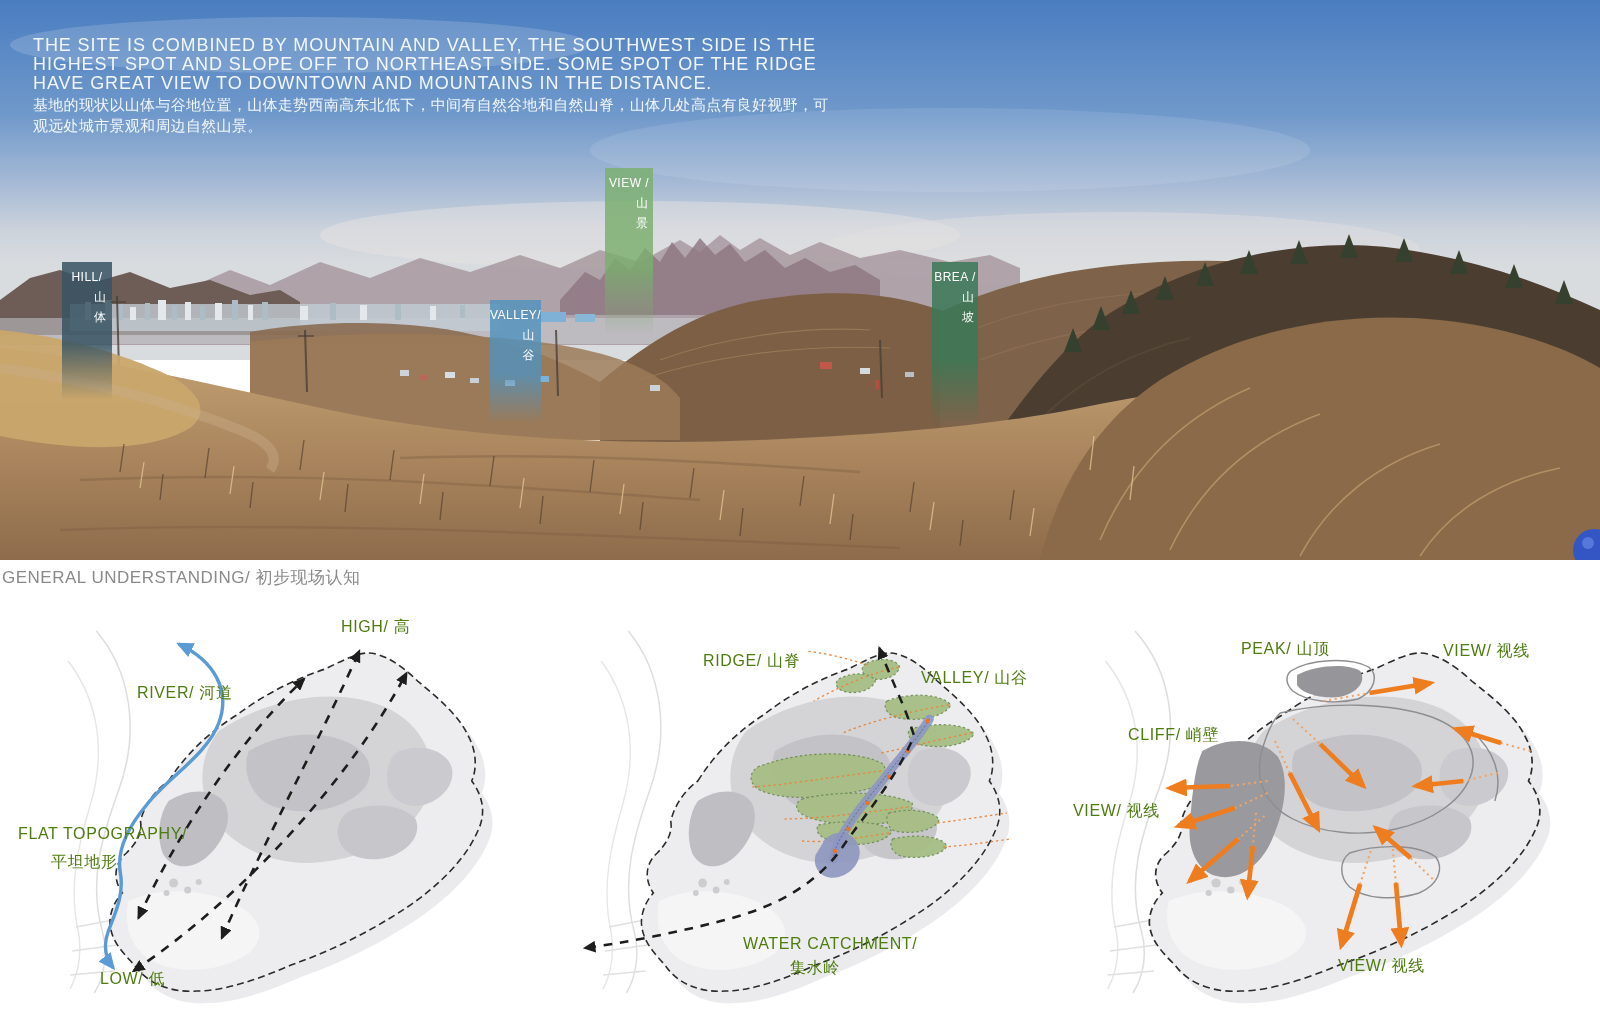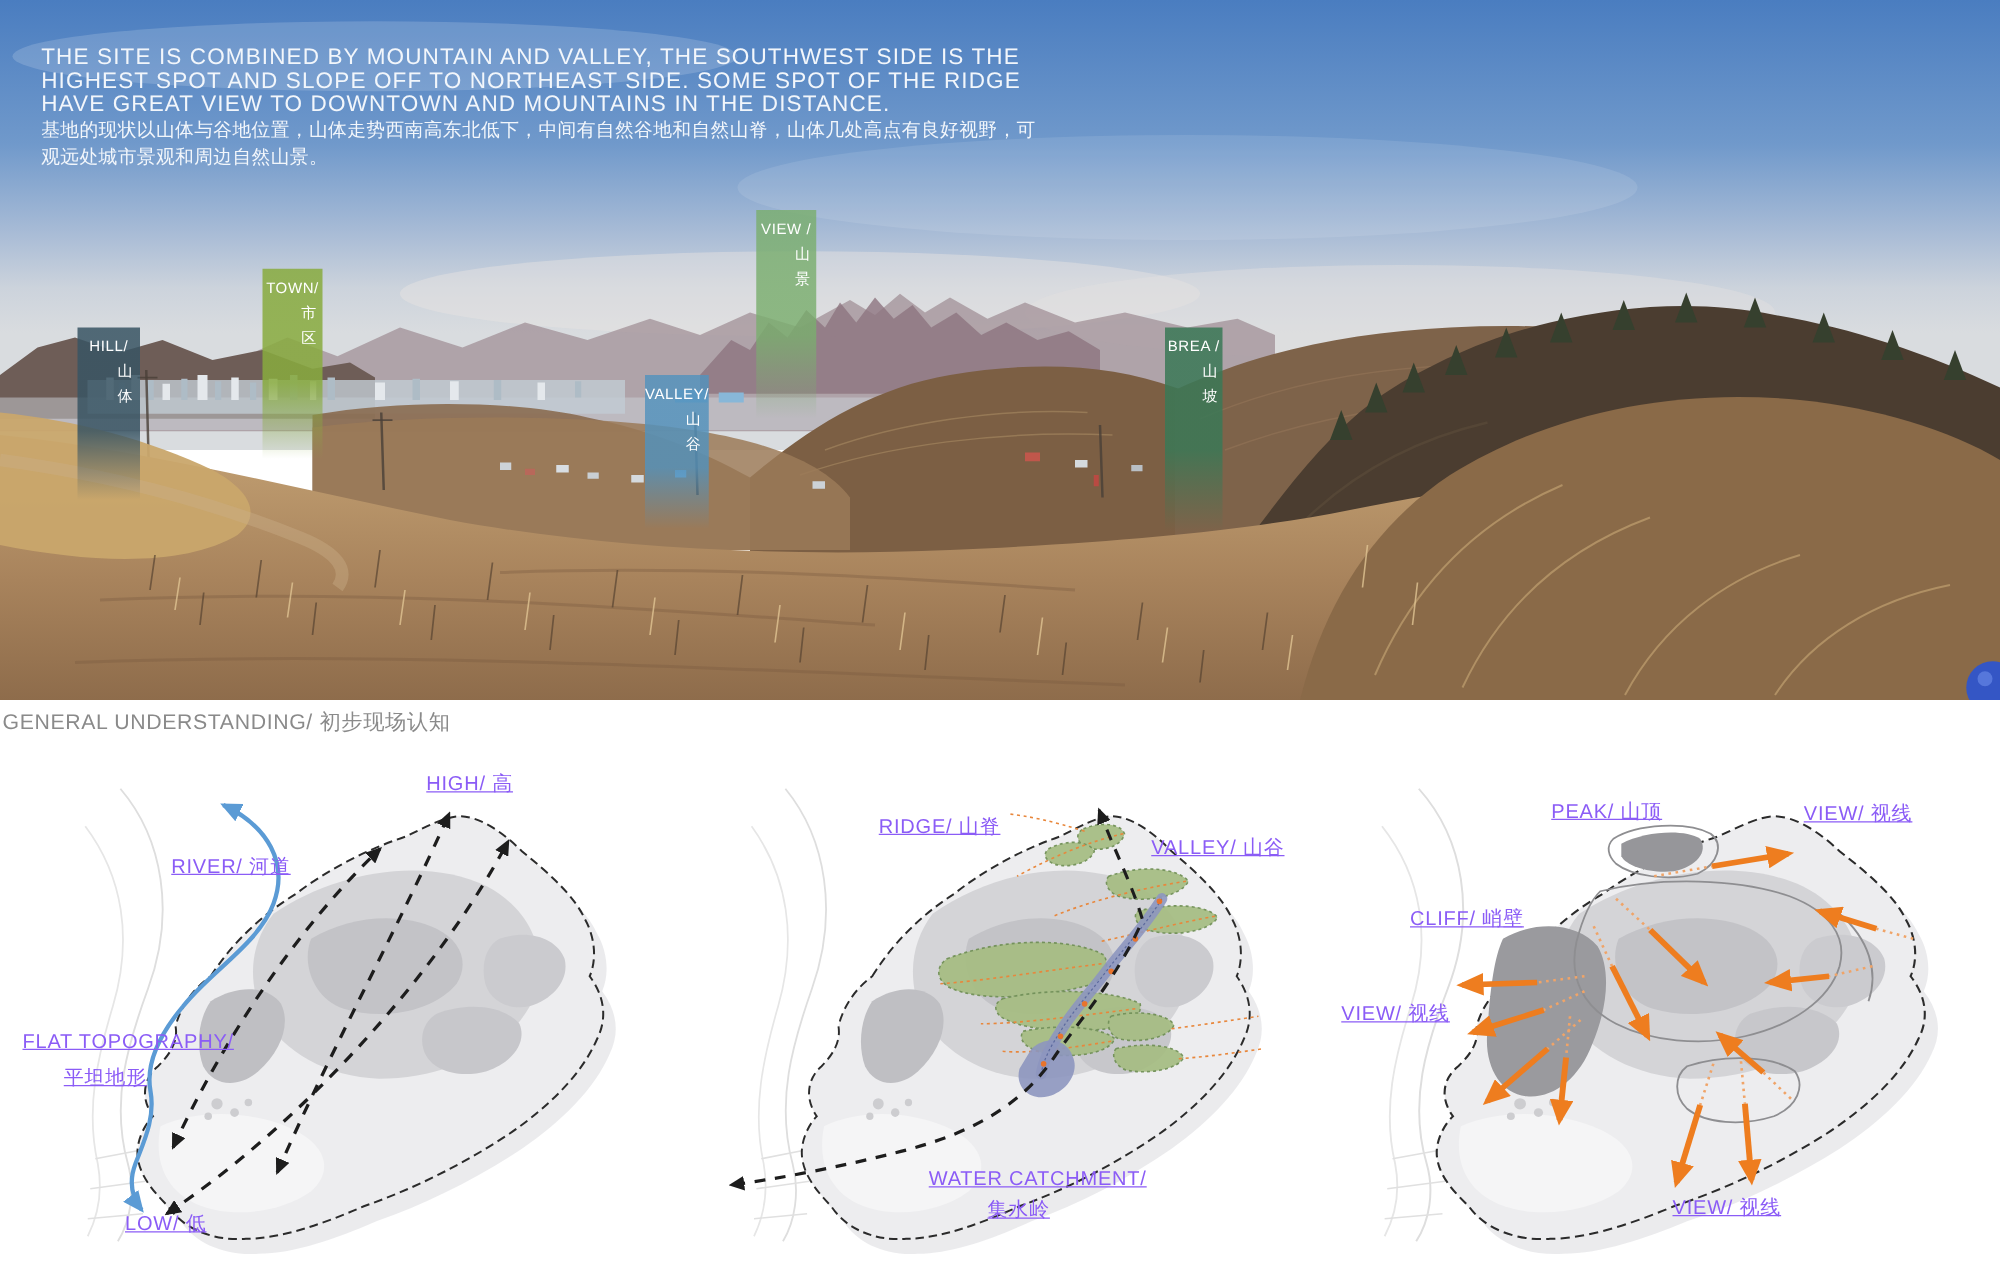--- a/index.html
+++ b/index.html
@@ -10,35 +10,35 @@
   .intro{position:absolute;left:33px;top:36px;width:805px;color:#f2f6fb;}
   .intro-en{font-size:18px;line-height:19px;letter-spacing:.05em;}
   .intro-zh{font-size:15px;line-height:21px;letter-spacing:.02em;margin-top:1px;}
   .band{position:absolute;text-align:center;color:#ffffff;font-size:12px;line-height:20px;
         padding-top:5px;letter-spacing:.04em;}
   .band .b-zh{letter-spacing:.15em;padding-left:28px;}
   .band-hill  {left:62px;  top:262px; width:50px; height:133px;
      background:linear-gradient(to bottom, rgba(56,84,99,.85) 60%, rgba(56,84,99,0));}
   .band-town  {left:210px; top:215px; width:48px; height:147px;
      background:linear-gradient(to bottom, rgba(136,171,62,.85) 60%, rgba(136,171,62,0));}
-  .band-valley{left:516px; top:300px; width:51px; height:118px;
+  .band-valley{left:490px; top:300px; width:51px; height:118px;
      background:linear-gradient(to bottom, rgba(82,146,189,.82) 60%, rgba(82,146,189,0));}
   .band-view  {left:605px; top:168px; width:48px; height:162px;
      background:linear-gradient(to bottom, rgba(122,174,110,.82) 60%, rgba(122,174,110,0));}
   .band-brea  {left:932px; top:262px; width:46px; height:158px;
      background:linear-gradient(to bottom, rgba(58,120,86,.85) 60%, rgba(58,120,86,0));}
   .band-peak  {left:1415px;top:196px; width:48px; height:138px;
      background:linear-gradient(to bottom, rgba(116,169,71,.85) 60%, rgba(116,169,71,0));}
   .section-title{position:absolute;left:2px;top:566px;font-size:17px;color:#8a8a8a;letter-spacing:.03em;}
   .diagram{position:absolute;top:601px;height:420px;}
   .diagram svg{position:absolute;left:0;top:0;width:100%;height:100%;}
   .d1{left:18px;width:522px;}
   .d2{left:553px;width:502px;}
   .d3{left:1053px;width:547px;}
-  .dlabel{position:absolute;font-size:16px;color:#8b5cf6;letter-spacing:.04em;white-space:nowrap;text-decoration:underline;}
+  .dlabel{position:absolute;font-size:16px;color:#4d7c0f;letter-spacing:.04em;white-space:nowrap;}
 </style>
 </head>
 <body>
 
 <svg width="0" height="0" style="position:absolute" aria-hidden="true">
   <defs>
     <g id="terrain">
       <path d="M150,180 C168,152 192,130 218,114 C244,94 276,78 306,68 C322,60 338,52 348,52 C364,52 382,64 398,80 C420,98 440,116 448,134 C456,148 458,166 452,180 C464,196 466,214 458,230 C446,258 420,284 388,306 C352,330 312,350 272,364 C240,378 206,390 178,390 C152,392 128,382 116,364 C104,352 94,340 92,326 C90,314 96,300 104,292 C94,278 96,262 108,252 C118,242 124,232 122,220 C126,204 136,190 150,180 Z" transform="translate(10,12)" fill="#e2e2e5" opacity="0.7"></path>
       <path d="M78,30 C112,70 122,130 100,190 C84,234 70,280 84,330 C90,352 86,376 76,392" fill="none" stroke="#dedede" stroke-width="1.5"></path>
       <path d="M50,60 C80,100 88,150 72,204 C60,244 50,286 60,330 C64,352 60,372 52,388" fill="none" stroke="#e6e6e6" stroke-width="1.4"></path>
@@ -181,24 +181,20 @@
 
     <div class="intro">
       <div class="intro-en">THE SITE IS COMBINED BY MOUNTAIN AND VALLEY, THE SOUTHWEST SIDE IS THE HIGHEST SPOT AND SLOPE OFF TO NORTHEAST SIDE. SOME SPOT OF THE RIDGE HAVE GREAT VIEW TO DOWNTOWN AND MOUNTAINS IN THE DISTANCE.</div>
       <div class="intro-zh">基地的现状以山体与谷地位置，山体走势西南高东北低下，中间有自然谷地和自然山脊，山体几处高点有良好视野，可观远处城市景观和周边自然山景。</div>
     </div>
 
     <div class="band band-hill">
       <div class="b-en">HILL/</div>
       <div class="b-zh">山体</div>
     </div>
-    <div class="band band-town">
-      <div class="b-en">TOWN/</div>
-      <div class="b-zh">市区</div>
-    </div>
     <div class="band band-valley">
       <div class="b-en">VALLEY/</div>
       <div class="b-zh">山谷</div>
     </div>
     <div class="band band-view">
       <div class="b-en">VIEW /</div>
       <div class="b-zh">山景</div>
     </div>
     <div class="band band-brea">
       <div class="b-en">BREA /</div>

